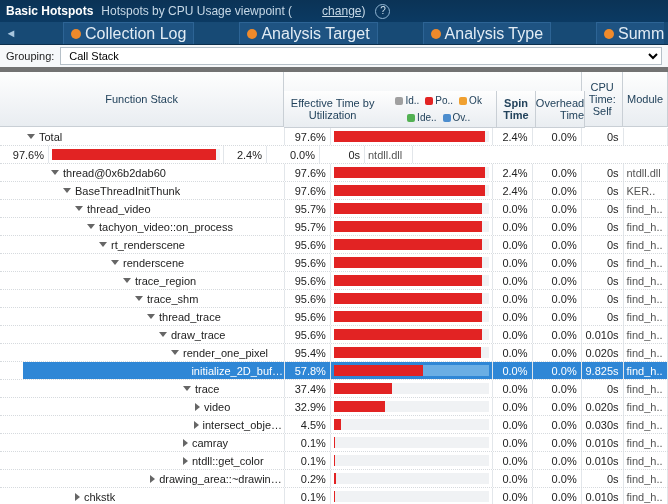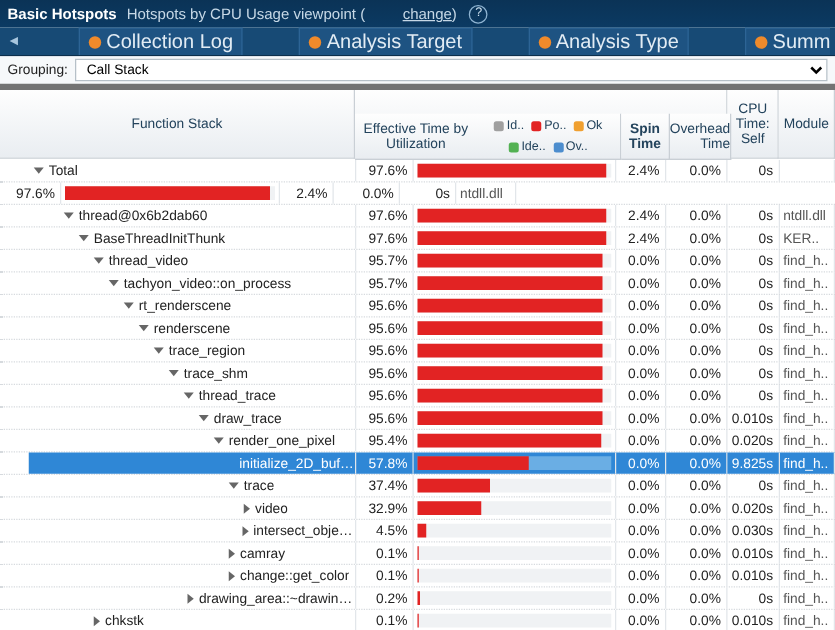--- a/index.html
+++ b/index.html
@@ -537,21 +537,21 @@
       </div>
       <div class="cell c-spin">0.0%</div>
       <div class="cell c-ovh">0.0%</div>
       <div class="cell c-self">0.010s</div>
       <div class="cell c-mod">find_h..</div>
     </div>
     <div class="row">
       <div class="cell c-func">
         <span style="display: inline-block; width: 160px;"></span>
         <span class="arrow right"></span>
-        <span class="func-label">change::get_color</span>
+        <span class="func-label">ntdll::get_color</span>
       </div>
       <div class="cell c-effval">0.1%</div>
       <div class="cell c-effbar">
         <div class="bar-bg">
           <div class="bar-fill" style="width: 0.8%;"></div>
         </div>
       </div>
       <div class="cell c-spin">0.0%</div>
       <div class="cell c-ovh">0.0%</div>
       <div class="cell c-self">0.010s</div>

